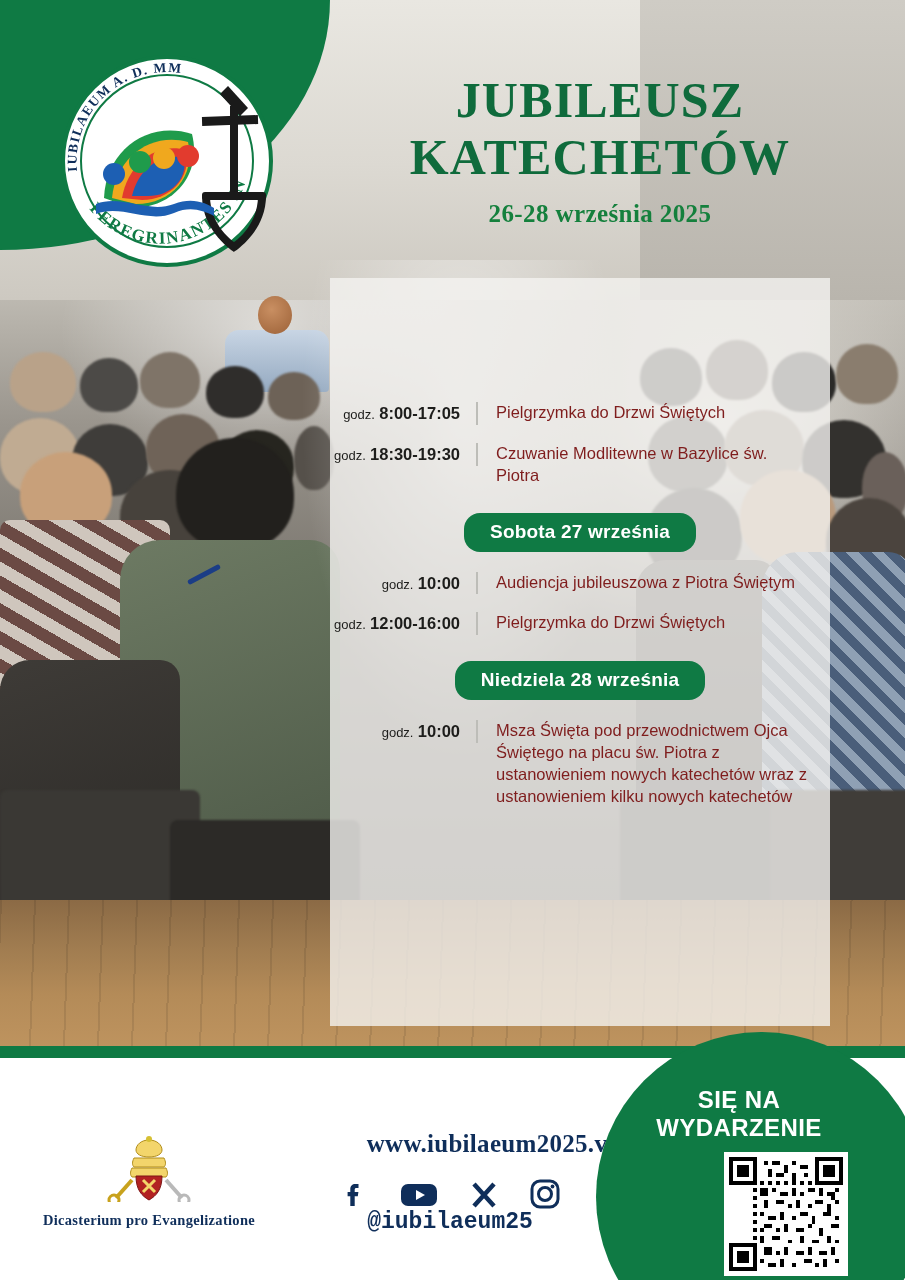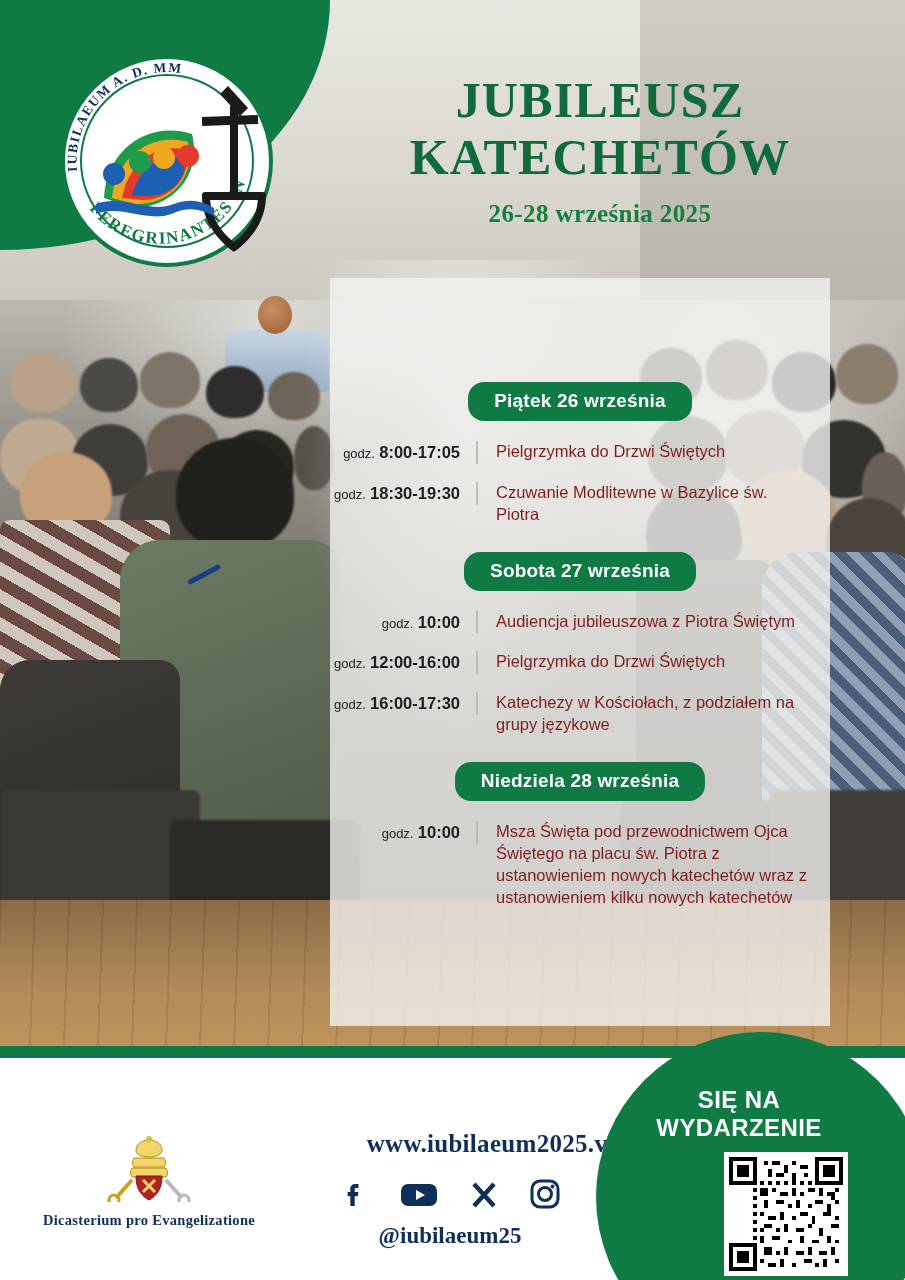--- a/index.html
+++ b/index.html
@@ -206,23 +206,23 @@
     font-size: 25px;
     color: #0f2e5a;
     letter-spacing: .3px;
   }
   .footer .socials {
     position: absolute; left: 280px; top: 120px;
     width: 340px;
     display: flex; justify-content: center; align-items: center; gap: 30px;
   }
   .footer .handle {
-    position: absolute; left: 280px; top: 165px;
+    position: absolute; left: 280px; top: 151px;
     width: 340px; text-align: center;
-    font-family: Liberation Serif, serif;
+    font-family: Liberation Mono, monospace;
     font-weight: bold;
     font-size: 23px;
     color: #0f2e5a;
   }
 
   
   .register {
     position: absolute;
     left: 596px; top: 1032px;
     width: 330px; height: 330px;
@@ -362,21 +362,20 @@
     <h1>
       <span>JUBILEUSZ</span><br>
       <span>KATECHETÓW</span>
     </h1>
     <div class="date">26-28 września 2025</div>
   </div>
 
   <div class="programme">
 
     <div class="group g1">
-      <div class="day-pill">Piątek 26 września</div>
       <div class="rows">
         <div class="row">
           <div class="time">
             <span class="lbl">godz.</span>
             <span class="val">8:00-17:05</span>
           </div>
           <div class="desc">Pielgrzymka do Drzwi Świętych</div>
         </div>
         <div class="row">
           <div class="time">
@@ -397,27 +396,20 @@
             <span class="val">10:00</span>
           </div>
           <div class="desc">Audiencja jubileuszowa z Piotra Świętym</div>
         </div>
         <div class="row">
           <div class="time">
             <span class="lbl">godz.</span>
             <span class="val">12:00-16:00</span>
           </div>
           <div class="desc">Pielgrzymka do Drzwi Świętych</div>
-        </div>
-        <div class="row">
-          <div class="time">
-            <span class="lbl">godz.</span>
-            <span class="val">16:00-17:30</span>
-          </div>
-          <div class="desc">Katechezy w Kościołach, z podziałem na grupy językowe</div>
         </div>
       </div>
     </div>
 
     <div class="group g3">
       <div class="day-pill">Niedziela 28 września</div>
       <div class="rows">
         <div class="row">
           <div class="time">
             <span class="lbl">godz.</span>

